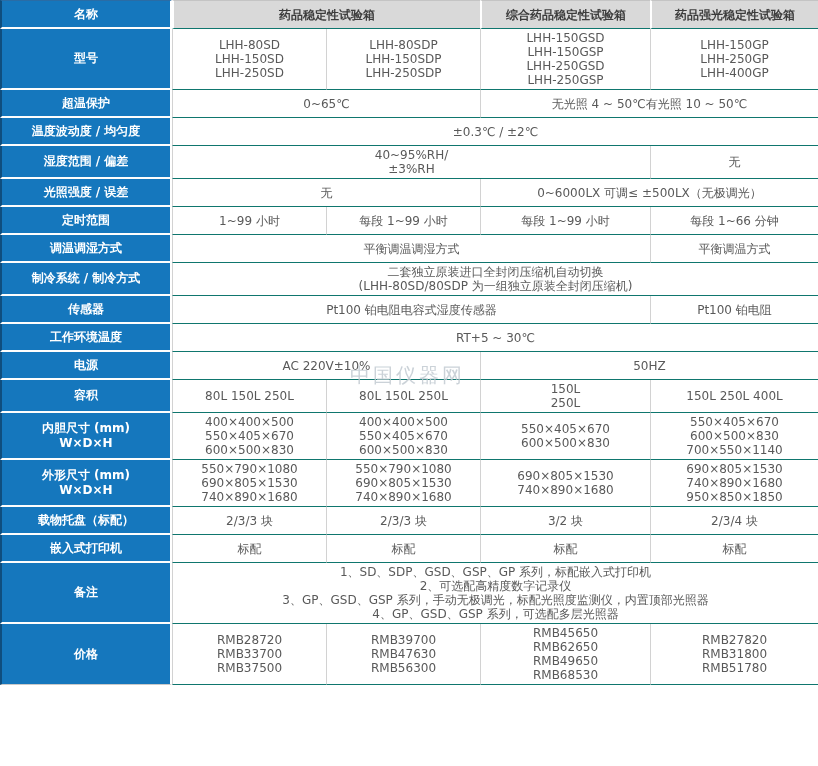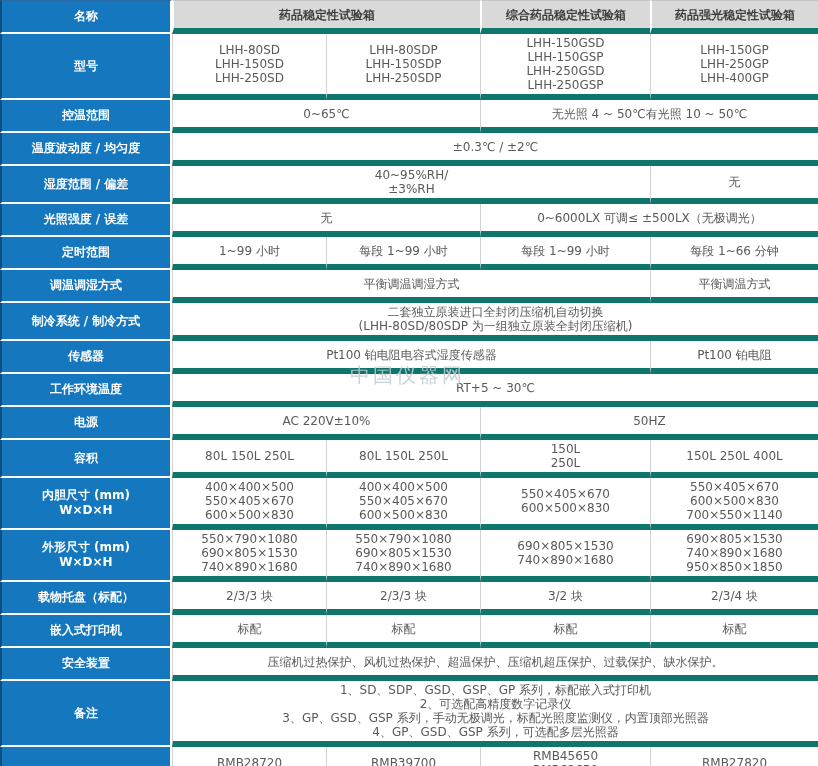--- a/index.html
+++ b/index.html
@@ -13,21 +13,21 @@
     background:#1577bd; color:#ffffff; font-weight:bold; font-size:12px;
     border-left:2px solid #0f4e7e; border-right:2px solid #ffffff; border-bottom:2px solid #fdfdfd;
     white-space:pre-line; padding:2px 0; text-align:center; vertical-align:middle; line-height:15px;
   }
   tr:first-child th.rowlabel { border-top:1px solid #2a6ca5; }
   tr:last-child th.rowlabel { border-bottom:1px solid #c9c9c9; }
 
   
   td.cell {
     background:#ffffff; color:#595959; font-size:12px; text-align:center; vertical-align:middle;
-    border-left:1px solid #d2d2d2; border-bottom:6px solid #0f766e;
+    border-left:1px solid #d2d2d2; border-bottom:1px solid #0f766e;
     padding:2px 3px; height:23px; line-height:14px; overflow:hidden;
   }
   
   td.colhead {
     background:#d9d9d9; color:#3c3c3c; font-weight:bold;
     border-left:2px solid #ffffff; border-top:1px solid #c4c4c4;
   }
 
   .watermark {
     position:absolute; left:350px; top:362px; z-index:5;
@@ -55,21 +55,21 @@
           <td colspan="1" class="cell colhead">药品强光稳定性试验箱</td>
         </tr>
         <tr>
           <th class="rowlabel">型号</th>
           <td colspan="1" class="cell">LHH-80SD<br>LHH-150SD<br>LHH-250SD</td>
           <td colspan="1" class="cell">LHH-80SDP<br>LHH-150SDP<br>LHH-250SDP</td>
           <td colspan="1" class="cell">LHH-150GSD<br>LHH-150GSP<br>LHH-250GSD<br>LHH-250GSP</td>
           <td colspan="1" class="cell">LHH-150GP<br>LHH-250GP<br>LHH-400GP</td>
         </tr>
         <tr>
-          <th class="rowlabel">控温范围</th>
+          <th class="rowlabel">超温保护</th>
           <td colspan="2" class="cell">0~65℃</td>
           <td colspan="2" class="cell">无光照 4 ~ 50℃有光照 10 ~ 50℃</td>
         </tr>
         <tr>
           <th class="rowlabel">温度波动度 / 均匀度</th>
           <td colspan="4" class="cell">±0.3℃ / ±2℃</td>
         </tr>
         <tr>
           <th class="rowlabel">湿度范围 / 偏差</th>
           <td colspan="3" class="cell">40~95%RH/<br>±3%RH</td>
@@ -141,24 +141,20 @@
           <td colspan="1" class="cell">2/3/4 块</td>
         </tr>
         <tr>
           <th class="rowlabel">嵌入式打印机</th>
           <td colspan="1" class="cell">标配</td>
           <td colspan="1" class="cell">标配</td>
           <td colspan="1" class="cell">标配</td>
           <td colspan="1" class="cell">标配</td>
         </tr>
         <tr>
-          <th class="rowlabel">安全装置</th>
-          <td colspan="4" class="cell">压缩机过热保护、风机过热保护、超温保护、压缩机超压保护、过载保护、缺水保护。</td>
-        </tr>
-        <tr>
           <th class="rowlabel">备注</th>
           <td colspan="4" class="cell">1、SD、SDP、GSD、GSP、GP 系列，标配嵌入式打印机<br>2、可选配高精度数字记录仪<br>3、GP、GSD、GSP 系列，手动无极调光，标配光照度监测仪，内置顶部光照器<br>4、GP、GSD、GSP 系列，可选配多层光照器</td>
         </tr>
         <tr>
           <th class="rowlabel">价格</th>
           <td colspan="1" class="cell">RMB28720<br>RMB33700<br>RMB37500</td>
           <td colspan="1" class="cell">RMB39700<br>RMB47630<br>RMB56300</td>
           <td colspan="1" class="cell">RMB45650<br>RMB62650<br>RMB49650<br>RMB68530</td>
           <td colspan="1" class="cell">RMB27820<br>RMB31800<br>RMB51780</td>
         </tr>

